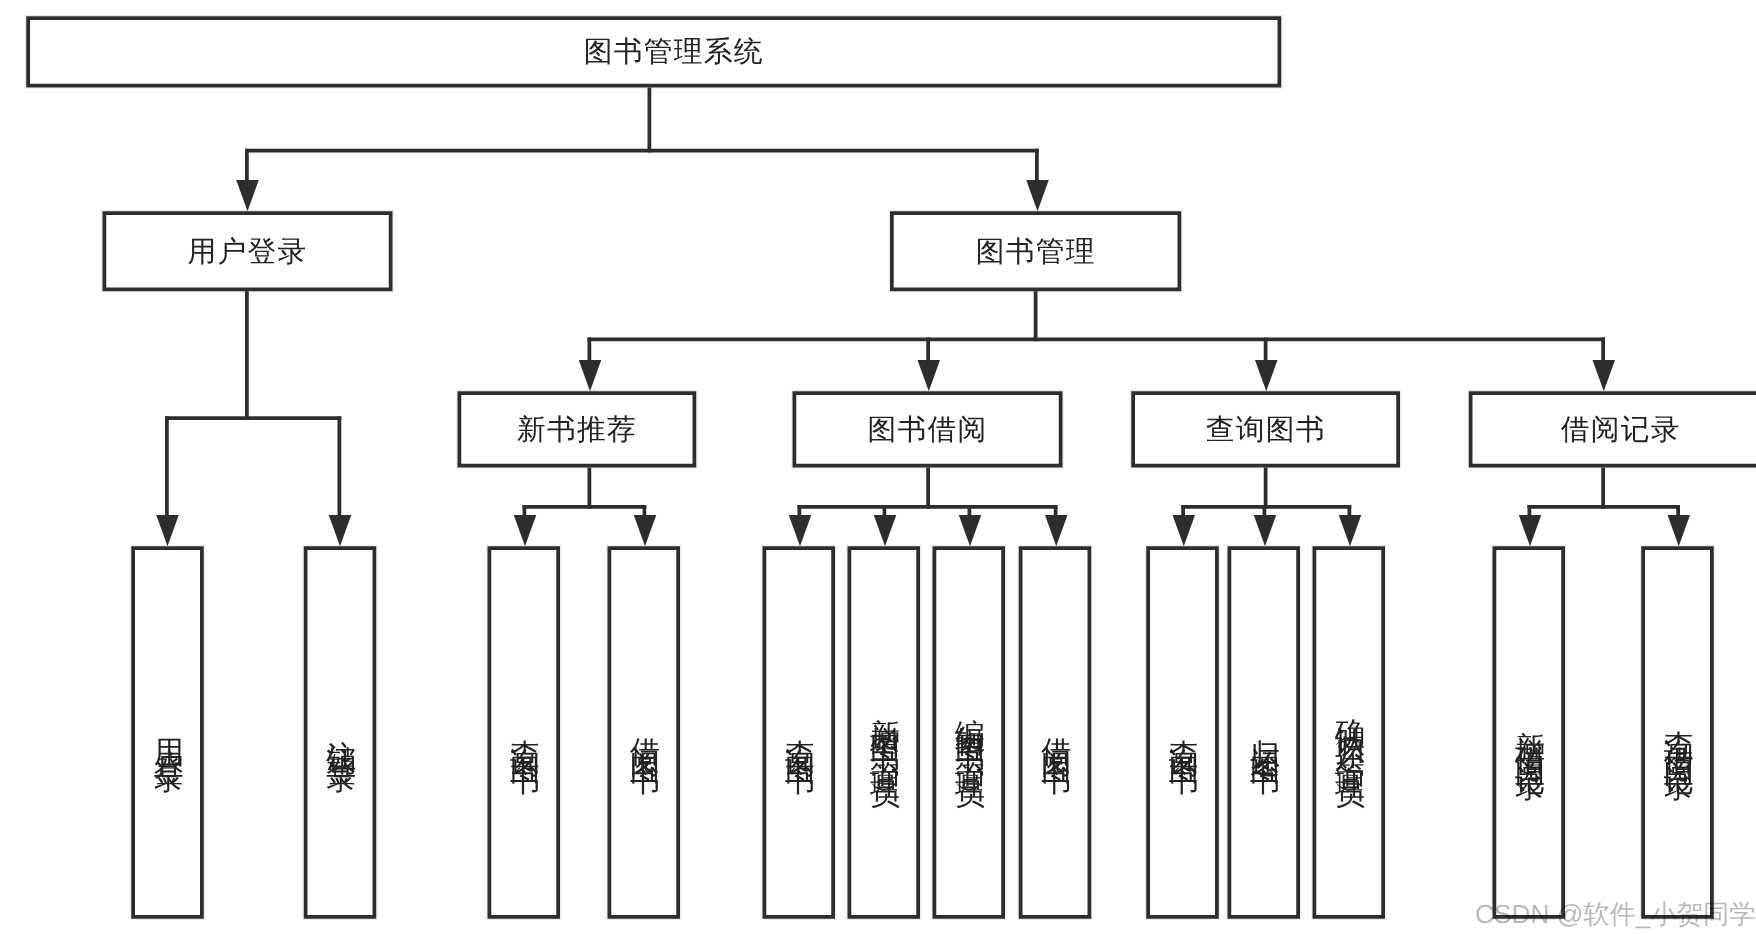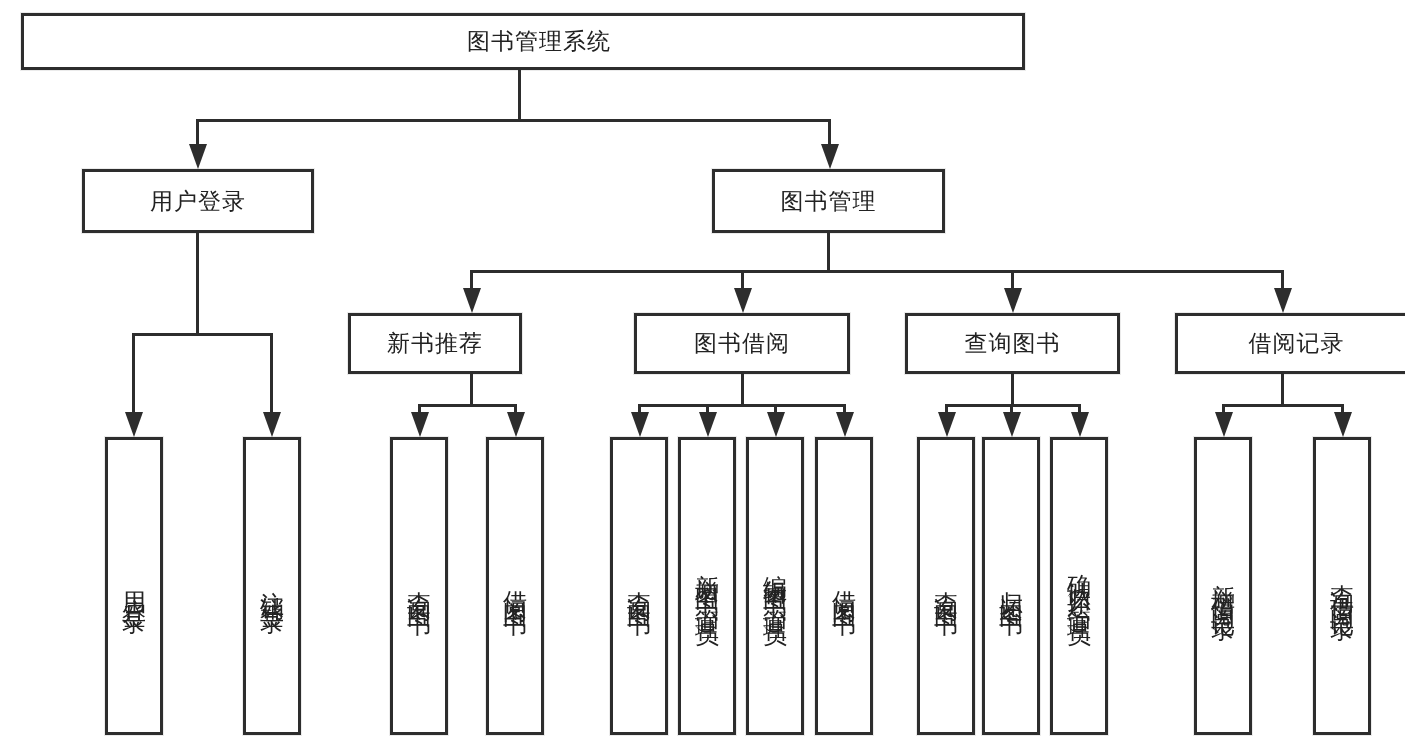--- a/index.html
+++ b/index.html
@@ -88,21 +88,21 @@
   <div class="hline" style="left:470px; top:270px; width:814px;"></div>
   <div class="vline" style="left:470px;  top:270px; height:21px;"></div>
   <div class="tri" style="left:463px;  top:288px;"></div>
   <div class="vline" style="left:741px;  top:270px; height:21px;"></div>
   <div class="tri" style="left:734px;  top:288px;"></div>
   <div class="vline" style="left:1011px; top:270px; height:21px;"></div>
   <div class="tri" style="left:1004px; top:288px;"></div>
   <div class="vline" style="left:1281px; top:270px; height:21px;"></div>
   <div class="tri" style="left:1274px; top:288px;"></div>
 
-  <div class="hbox" style="left:348px; top:313px; width:174px; height:61px;">
+  <div class="hbox" style="left:366px; top:313px; width:191px; height:61px;">
     <span>新书推荐</span>
   </div>
   <div class="hbox" style="left:634px; top:313px; width:216px; height:61px;align-items:center;">
     <span>图书借阅</span>
   </div>
   <div class="hbox" style="left:905px; top:313px; width:215px; height:61px;">
     <span>查询图书</span>
   </div>
   <div class="hbox" style="left:1175px; top:313px; width:243px; height:61px;">
     <span>借阅记录</span>
@@ -179,14 +179,15 @@
     <span class="vtext">确认归还（管理员）</span>
   </div>
 
   <div class="vbox" style="left:1194px;">
     <span class="vtext">新增借阅记录</span>
   </div>
   <div class="vbox" style="left:1313px;">
     <span class="vtext">查询借阅记录</span>
   </div>
 
+  <div class="watermark">CSDN @软件_小贺同学</div>
 
 </div>
 
 </body></html>

